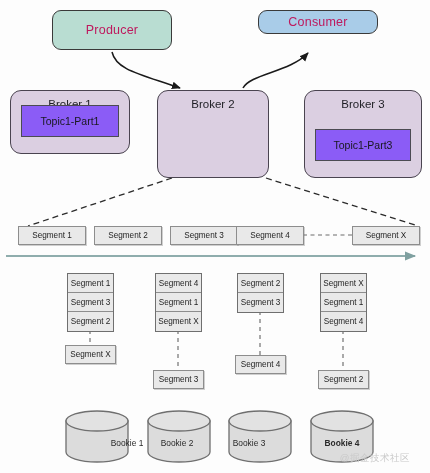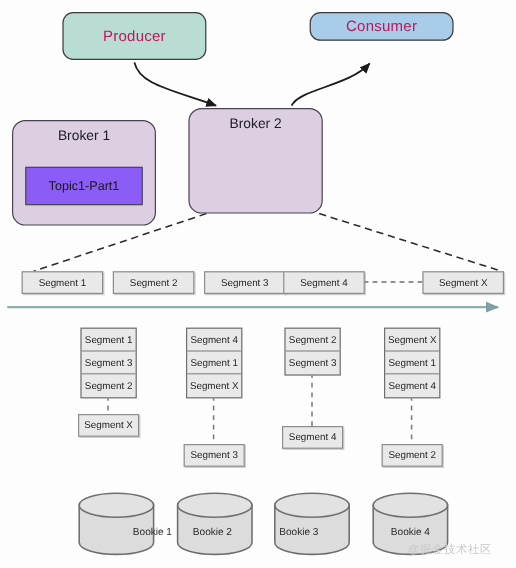--- a/index.html
+++ b/index.html
@@ -163,26 +163,30 @@
     </g>
   </svg>
 
   <div class="node actor actor-producer" style="left:52px; top:10px; width:120px; height:40px;">
     <span>Producer</span>
   </div>
   <div class="node actor actor-consumer" style="left:258px; top:10px; width:120px; height:24px;text-align:right;">
     <span>Consumer</span>
   </div>
 
-  <div class="node broker" style="left:10px; top:100px; width:120px; height:88px;">
+  <div class="node broker" style="left:10px; top:90px; width:120px; height:64px;">
     <div class="broker-title">Broker 1</div>
     <div class="topic-box">Topic1-Part1</div>
   </div>
   <div class="node broker" style="left:157px; top:90px; width:112px; height:88px;">
     <div class="broker-title">Broker 2</div>
+  </div>
+  <div class="node broker" style="left:304px; top:90px; width:118px; height:88px;">
+    <div class="broker-title">Broker 3</div>
+    <div class="topic-box">Topic1-Part3</div>
   </div>
 
   <div class="node seg seg-row" style="left:18px;  top:226px; width:68px;">
     <span>Segment 1</span>
   </div>
   <div class="node seg seg-row" style="left:94px;  top:226px; width:68px;">
     <span>Segment 2</span>
   </div>
   <div class="node seg seg-row" style="left:170px; top:226px; width:68px;">
     <span>Segment 3</span>
@@ -224,17 +228,17 @@
   <div class="bookie-label" style="left:229px; top:438px; width:40px;">Bookie 3</div>
 
   <div class="stack" style="left:320px; top:273px; width:47px;">
     <div class="cell">Segment X</div>
     <div class="cell">Segment 1</div>
     <div class="cell">Segment 4</div>
   </div>
   <div class="node seg" style="left:318px; top:370px; width:51px; height:19px;">
     <span>Segment 2</span>
   </div>
-  <div class="bookie-label" style="left:311px; top:438px; width:62px;">Bookie 4</div>
+  <div class="bookie-label" style="left:311px; top:438px; width:62px;font-weight:bold;">Bookie 4</div>
 
   <div class="watermark">@掘金技术社区</div>
 
 </div>
 
 </body></html>

